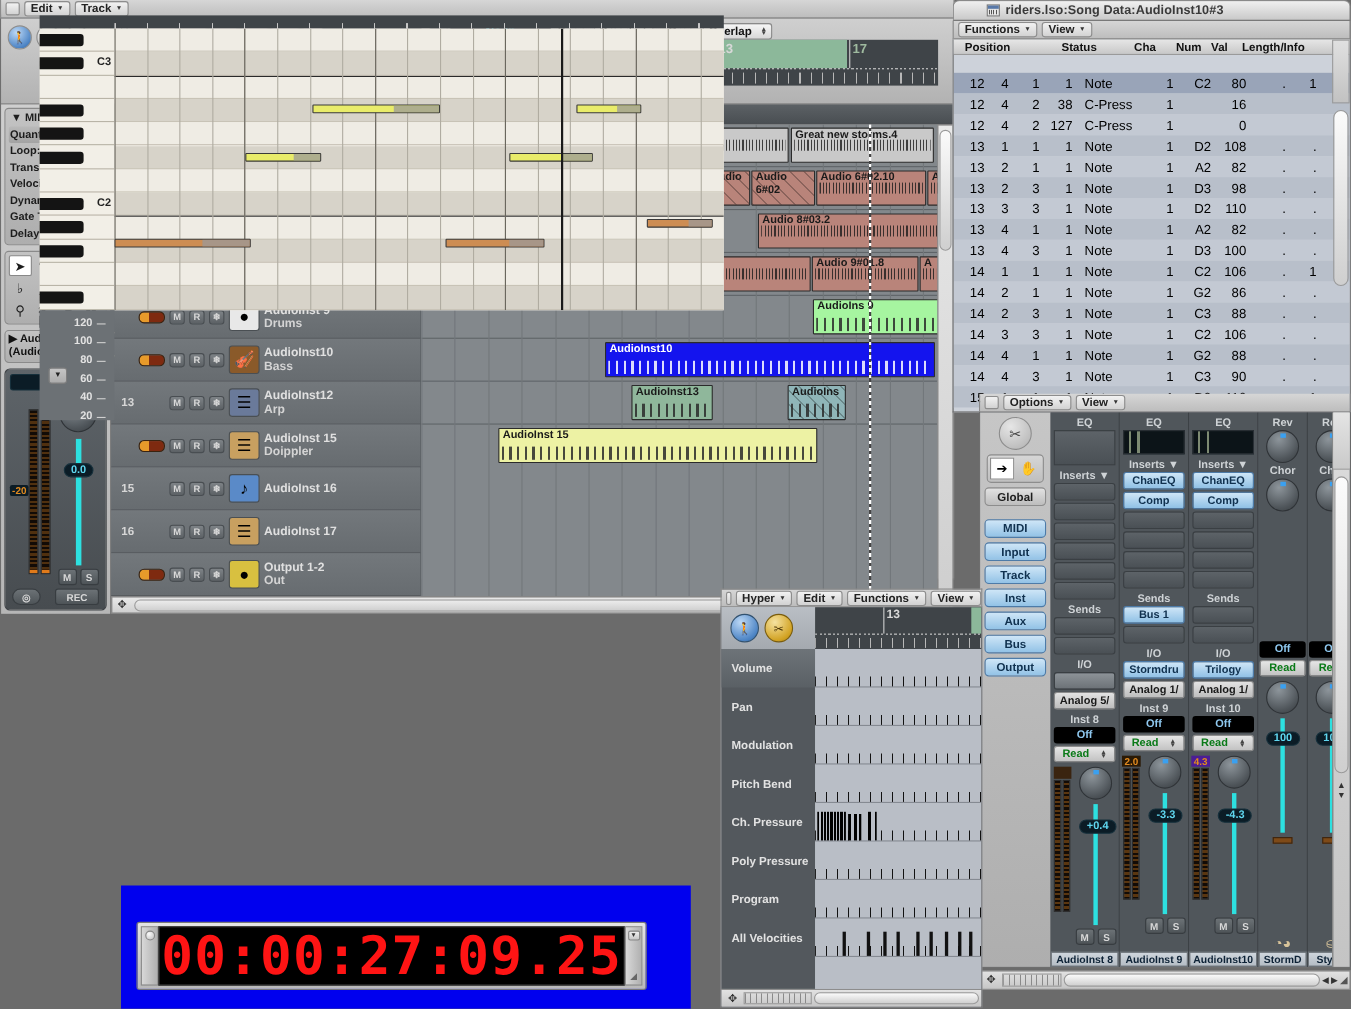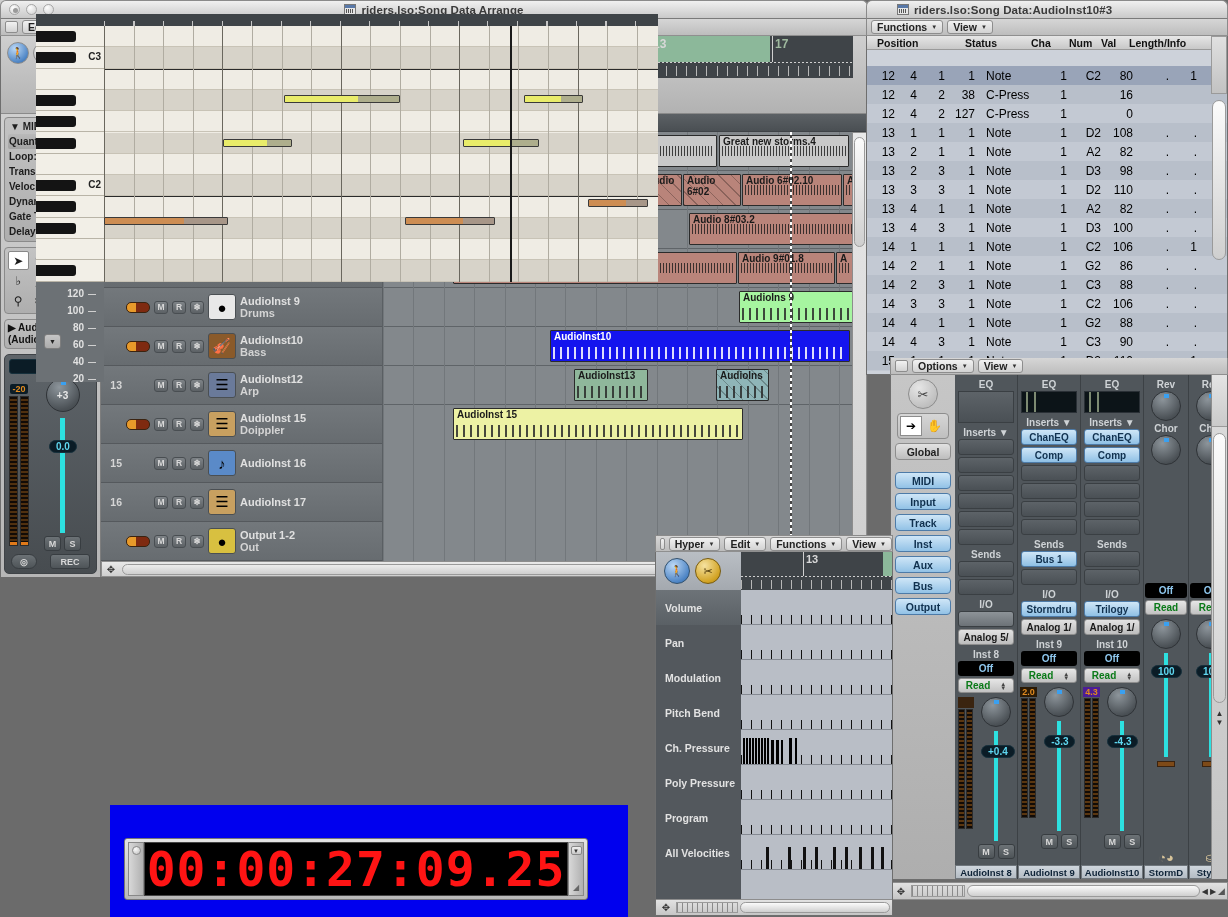--- a/index.html
+++ b/index.html
@@ -242,31 +242,20 @@
     align-items:center;justify-content:center;color:#ff1414;font-size:48px;font-weight:700;
     letter-spacing:1px;font-family:"DejaVu Sans Mono",monospace;}
 
   .scrollbar{background:linear-gradient(#e9e9e9,#cfcfcf);border:1px solid #8d8d8d;}
   .thumb{background:linear-gradient(#fbfbfb,#cfcfcf);border:1px solid #9a9a9a;border-radius:7px;}
 </style>
 </head>
 <body>
 
 <div class="win" id="arrange">
-  <div class="titlebar">
-    <div class="tb-dots">
-      <div class="dot c"></div>
-      <div class="dot"></div>
-      <div class="dot"></div>
-    </div>
-    <div class="tb-title">
-      <span class="tb-icon"></span>
-      <span>riders.lso:Song Data Arrange</span>
-    </div>
-  </div>
 
   <div class="menubar">
     <div class="sqbtn"></div>
     <div class="mbtn">
       <span>Edit</span>
         <span class="tri">▼</span>
     </div>
     <div class="mbtn">
       <span>Track</span>
         <span class="tri">▼</span>
@@ -460,21 +449,21 @@
         <div class="objname">
           <div>▶ <span>Audio15</span></div>
           <div>(Audio Object)</div>
         </div>
         <div class="chanstrip">
           <div class="csel">
             <span>Off</span>
             <span class="arrows">▲<br>▼</span>
           </div>
           <div class="knobrow">
-            <div style="display:flex;flex-direction:column;align-items:center;">
+            <div style="display:flex;flex-direction:row;align-items:center;">
               <div style="background:#0b1c26;color:#e08a20;font-size:9px;font-weight:700;padding:0 2px;border-radius:2px;">-20</div>
               <div class="meterpair" style="margin-top:2px;">
                 <div class="meter"></div>
                 <div class="meter"></div>
               </div>
             </div>
             <div class="fadercol" style="flex:1;">
               <div class="knob">
                   <span>+3</span>
                 </div>

